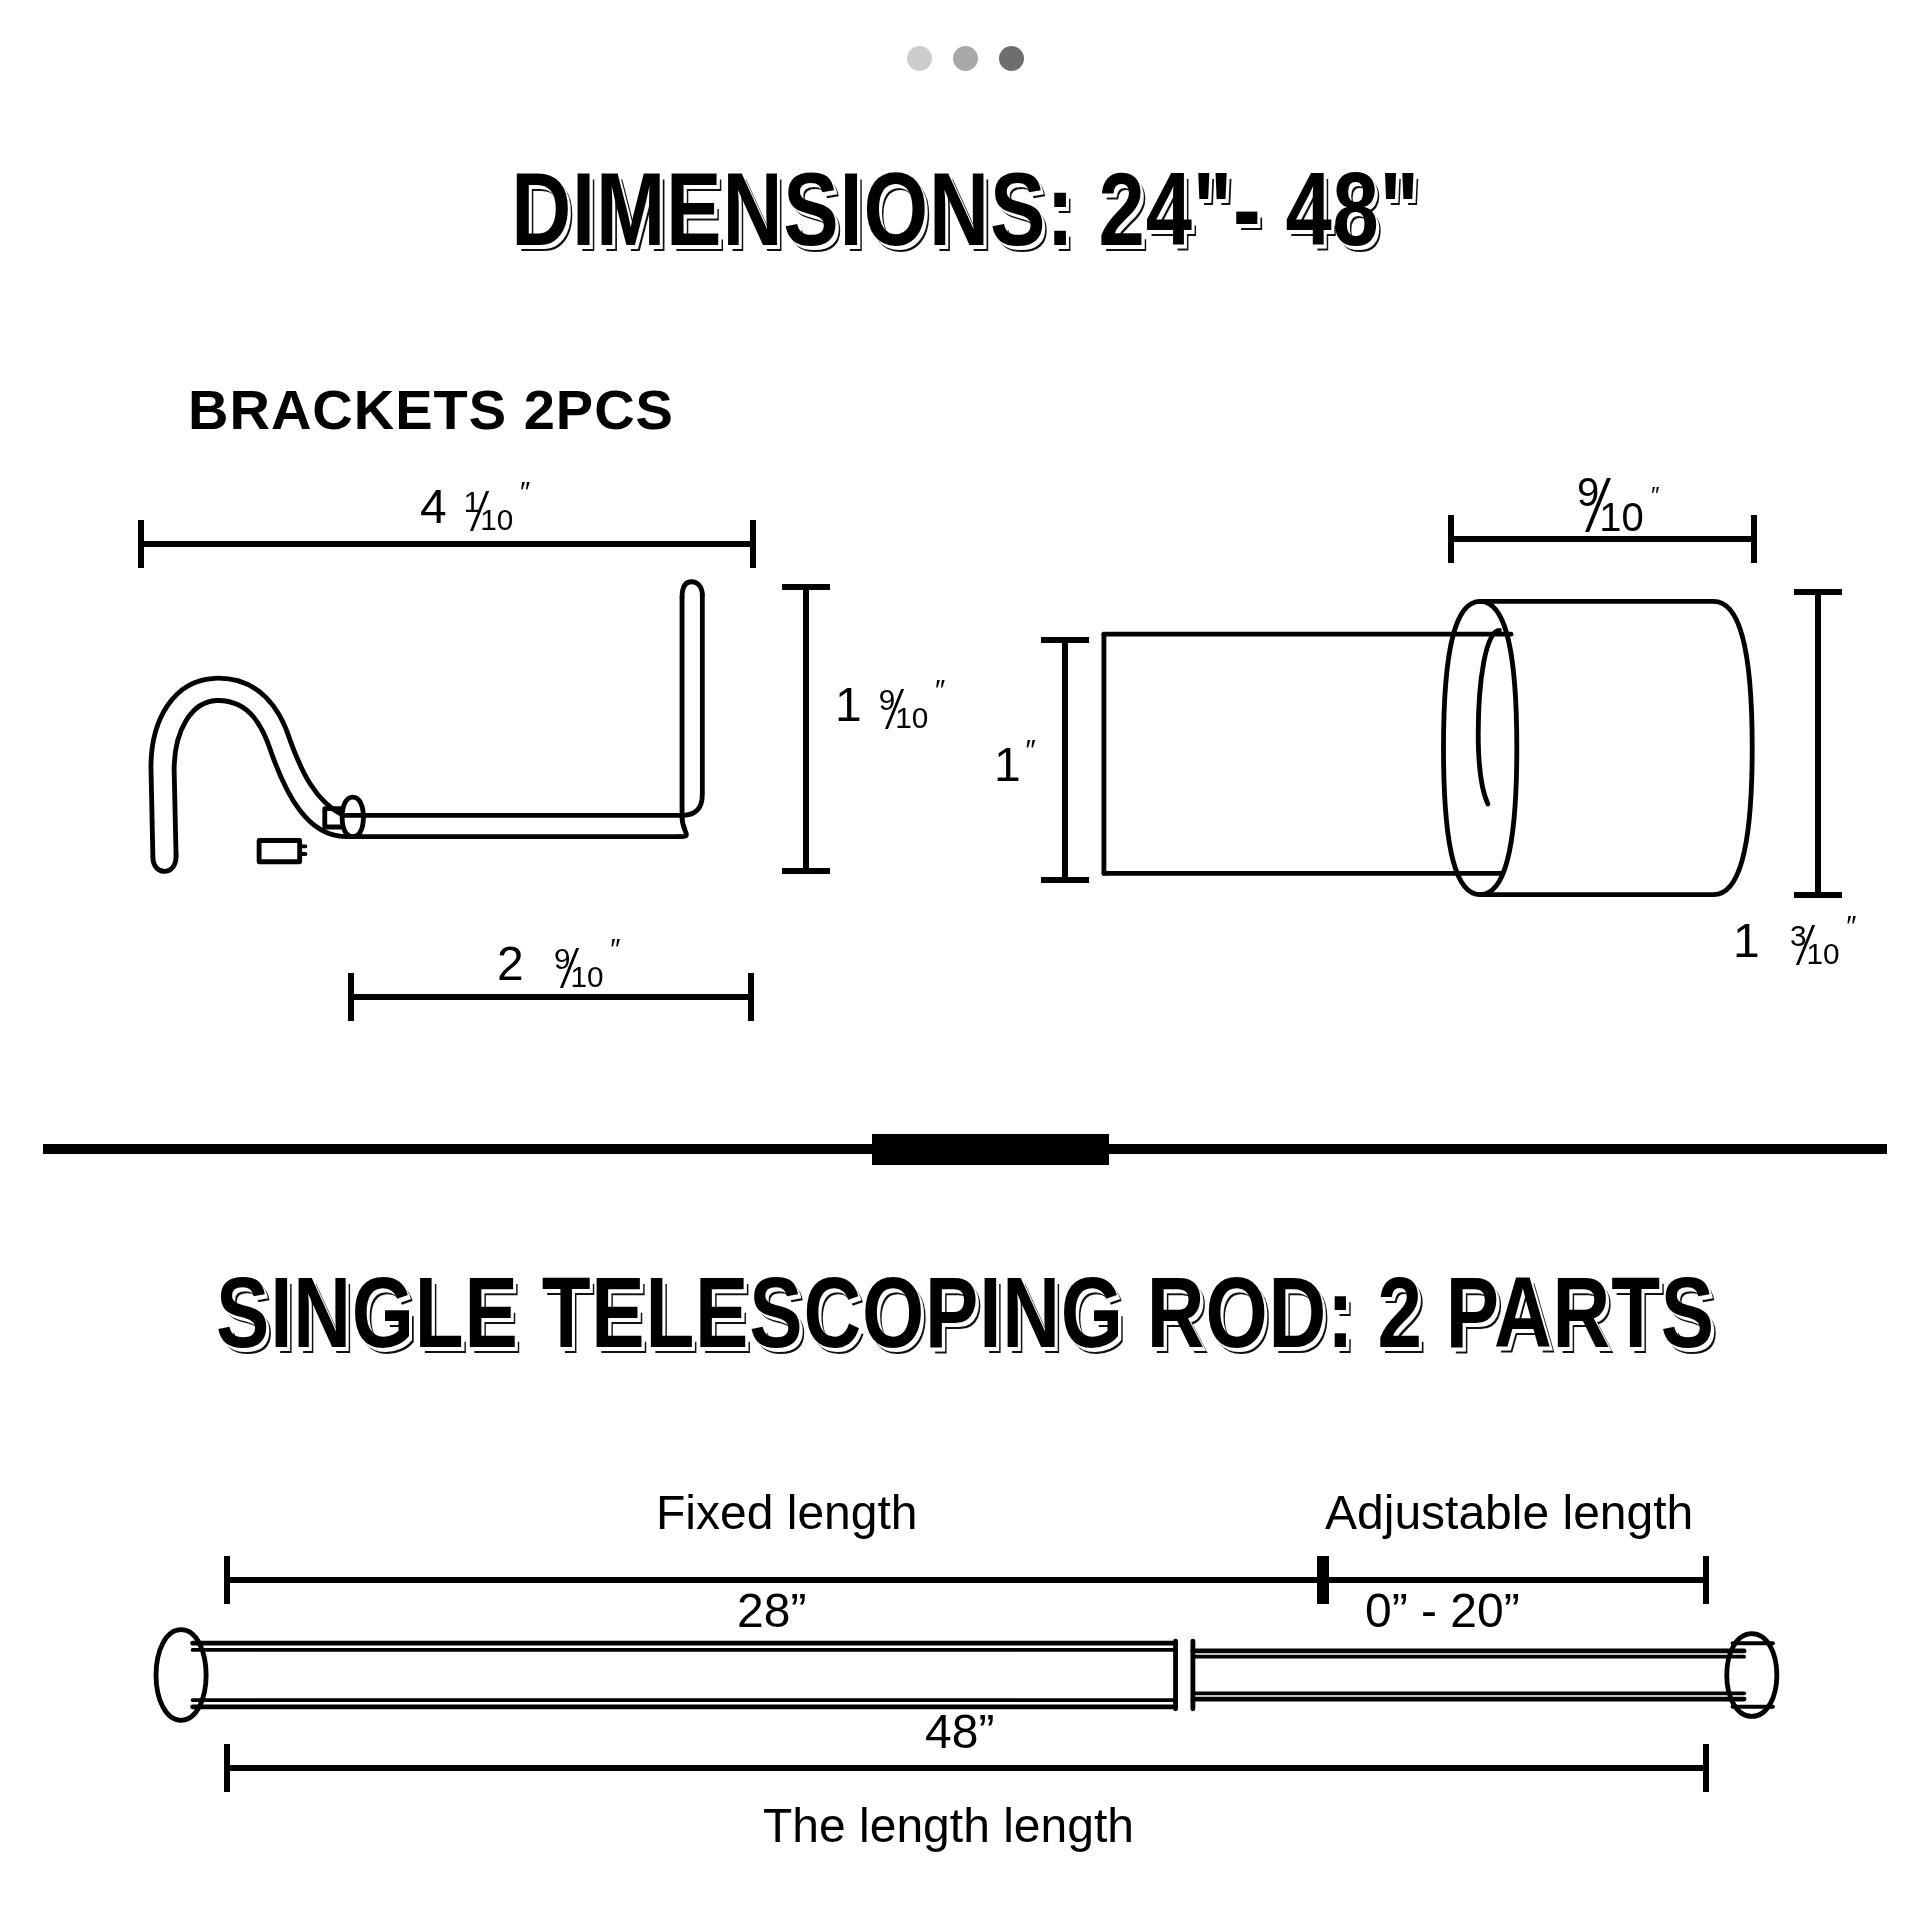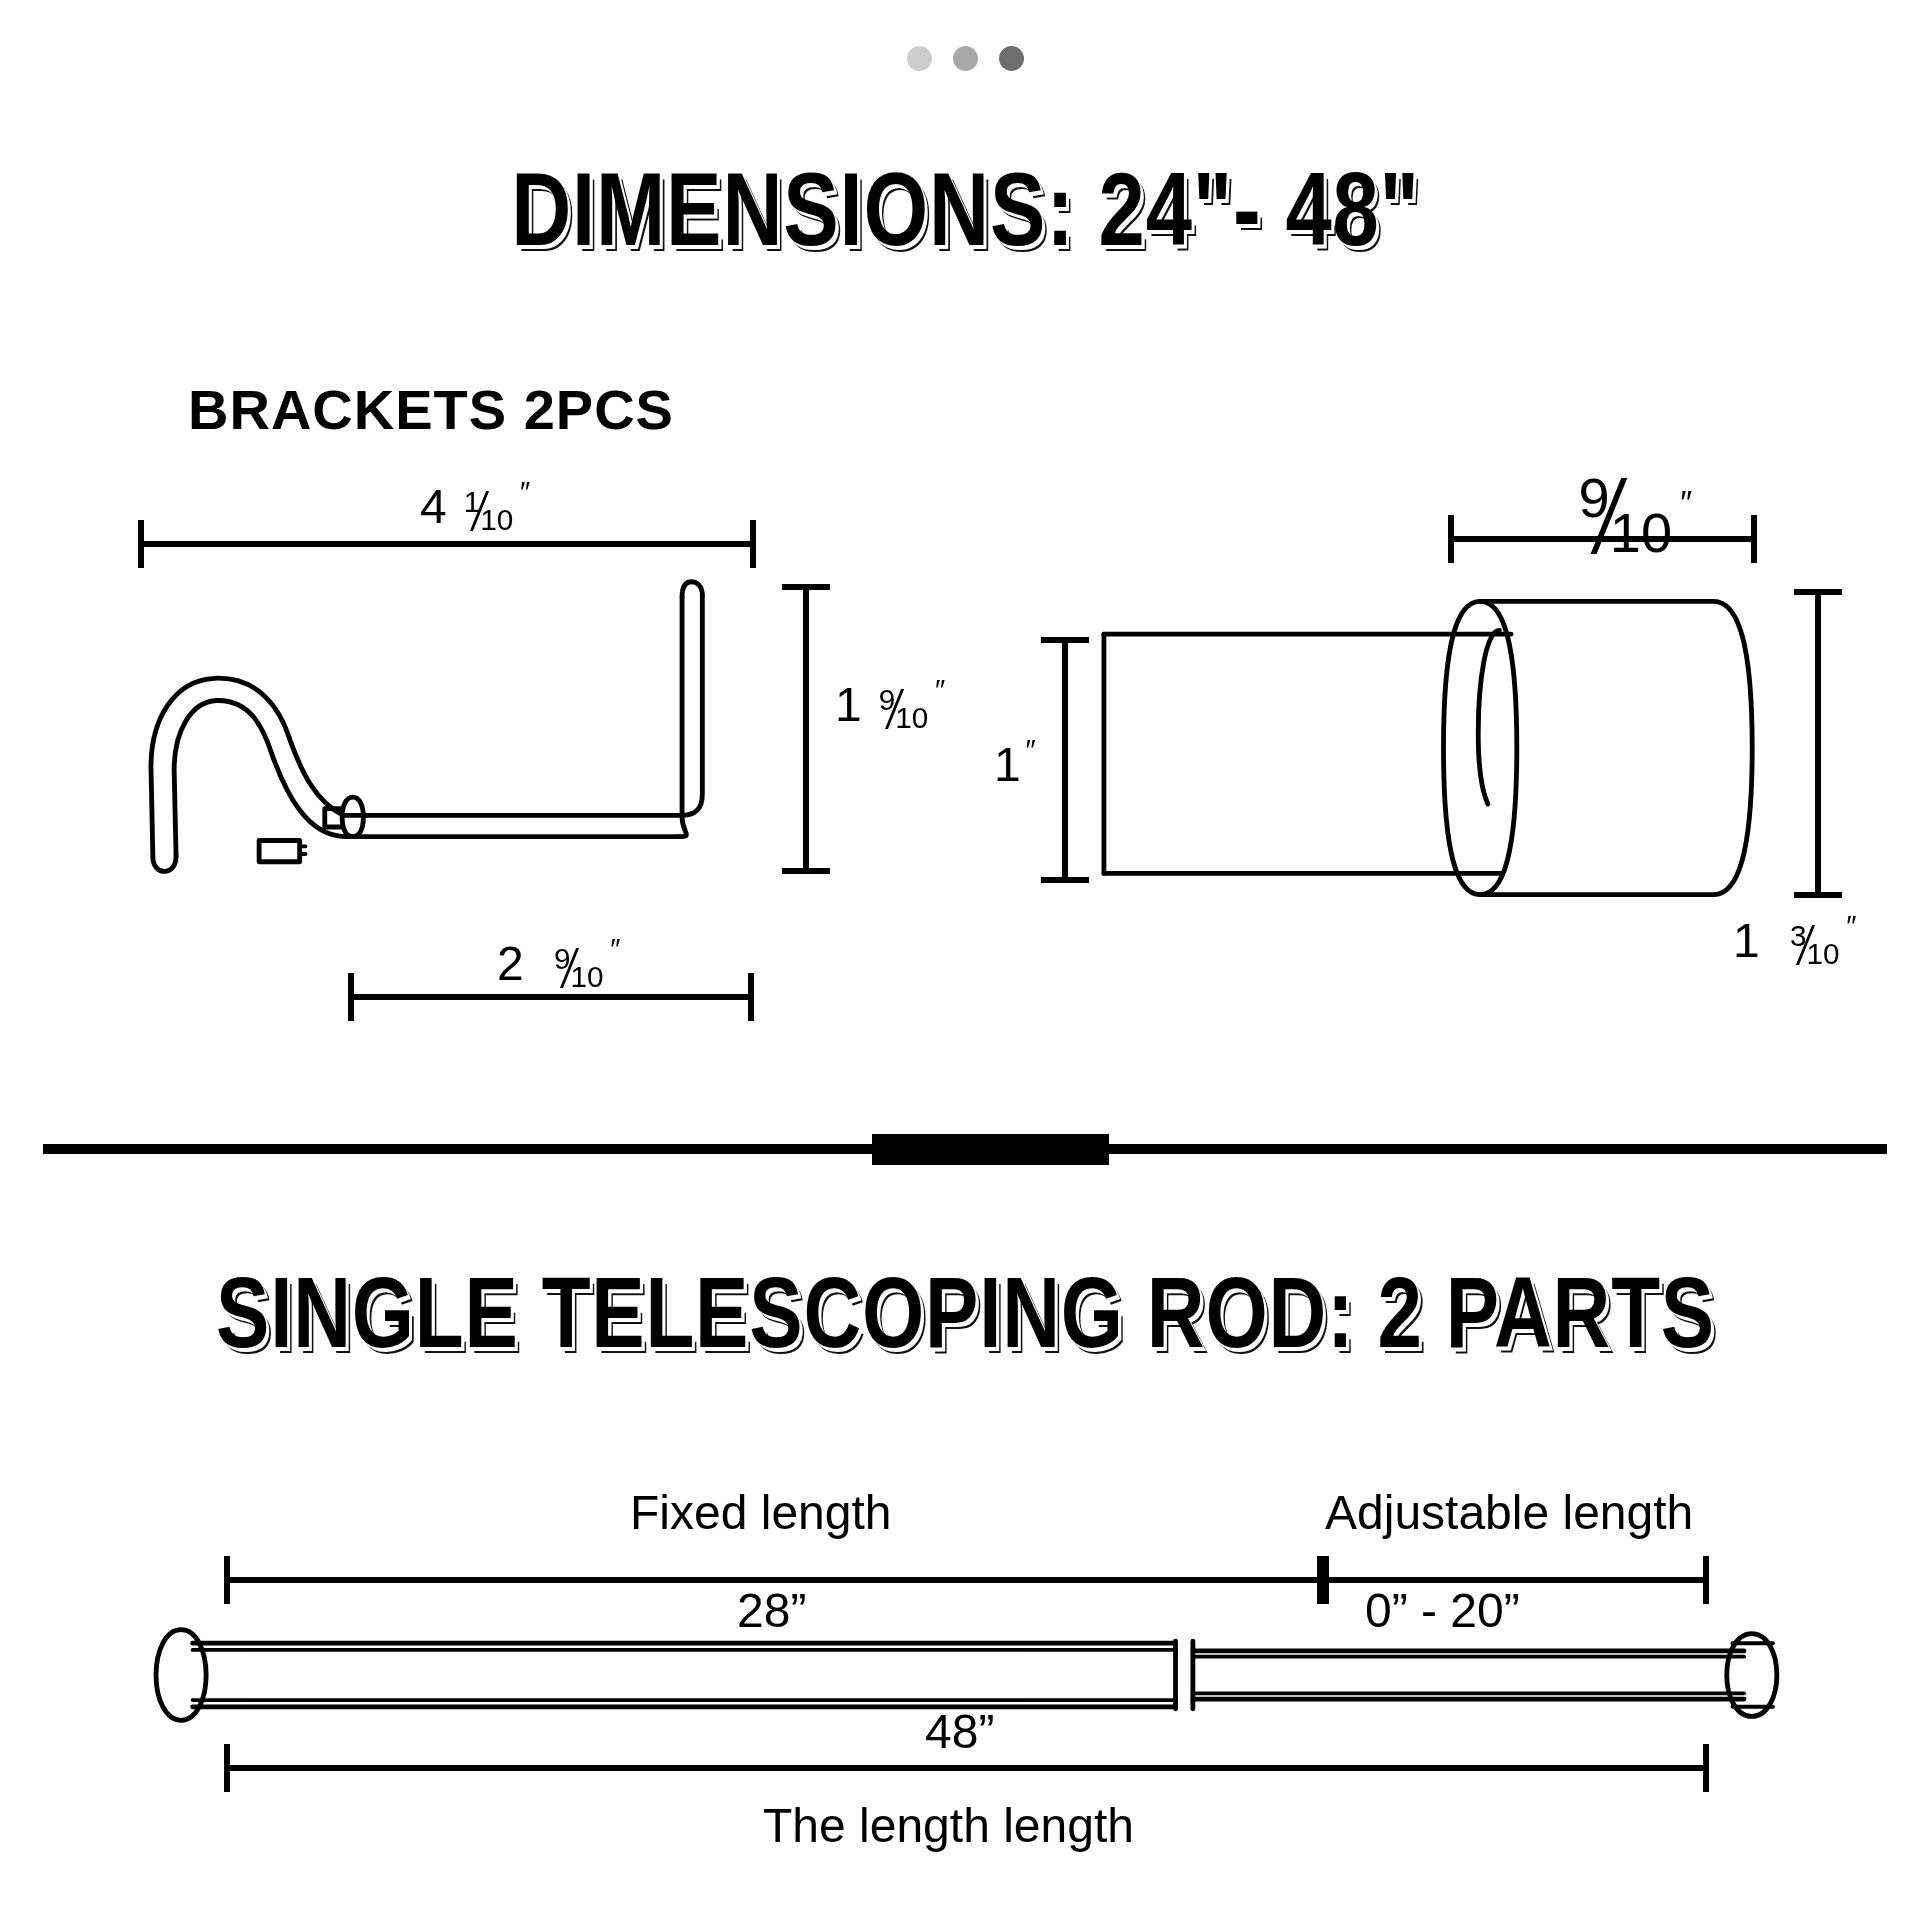--- a/index.html
+++ b/index.html
@@ -219,21 +219,21 @@
     </svg>
   </div>
 
   <div class="measure measure-h" style="left:348px; top:994px; width:406px;"></div>
   <div class="dim" style="left:497px; top:935px;">
     <span>2</span>&nbsp;<span class="frac"><span class="num">9</span><span class="bar"></span><span class="den">10</span></span><span class="pr">″</span>
   </div>
 
 
   <div class="measure measure-h" style="left:1448px; top:536px; width:309px;"></div>
-  <div class="dim" style="left:1559px; top:478px; font-size:56px;">
+  <div class="dim" style="left:1559px; top:478px; font-size:40px;">
     <span></span><span class="frac" style="font-size:1em;"><span class="num">9</span><span class="bar"></span><span class="den">10</span></span><span class="pr">″</span>
   </div>
 
   <div class="measure measure-v" style="left:1062px; top:637px; height:246px;"></div>
   <div class="dim" style="left:994px; top:736px;">
     <span>1</span><span class="pr">″</span>
   </div>
 
   <div class="drawing" style="left:1096px; top:584px;">
     <svg width="695" height="328" viewBox="0 0 720 340">
@@ -256,21 +256,21 @@
   <div class="measure measure-v" style="left:1815px; top:589px; height:309px;"></div>
   <div class="dim" style="left:1733px; top:912px;">
     <span>1</span>&nbsp;<span class="frac"><span class="num">3</span><span class="bar"></span><span class="den">10</span></span><span class="pr">″</span>
   </div>
 
   <div id="divider"></div>
   <div id="divider-knob"></div>
 
   <div class="display-title" id="title-rod">SINGLE TELESCOPING ROD: 2 PARTS</div>
 
-  <div class="caption" style="left:630px; top:1485px;">Fixed length</div>
+  <div class="caption" style="left:656px; top:1485px;">Fixed length</div>
   <div class="caption" style="left:1325px; top:1485px;">Adjustable length</div>
 
   <div class="measure measure-h" style="left:224px; top:1577px; width:1099px;"></div>
   <div class="caption" style="left:737px; top:1583px;text-align:center;">28”</div>
 
   <div class="measure measure-h" style="left:1323px; top:1577px; width:386px;"></div>
   <div class="caption" style="left:1365px; top:1583px;text-align:center;">0” - 20”</div>
 
   <div class="drawing" style="left:143px; top:1622px;">
     <svg width="1670" height="106" viewBox="0 0 1730 110">

